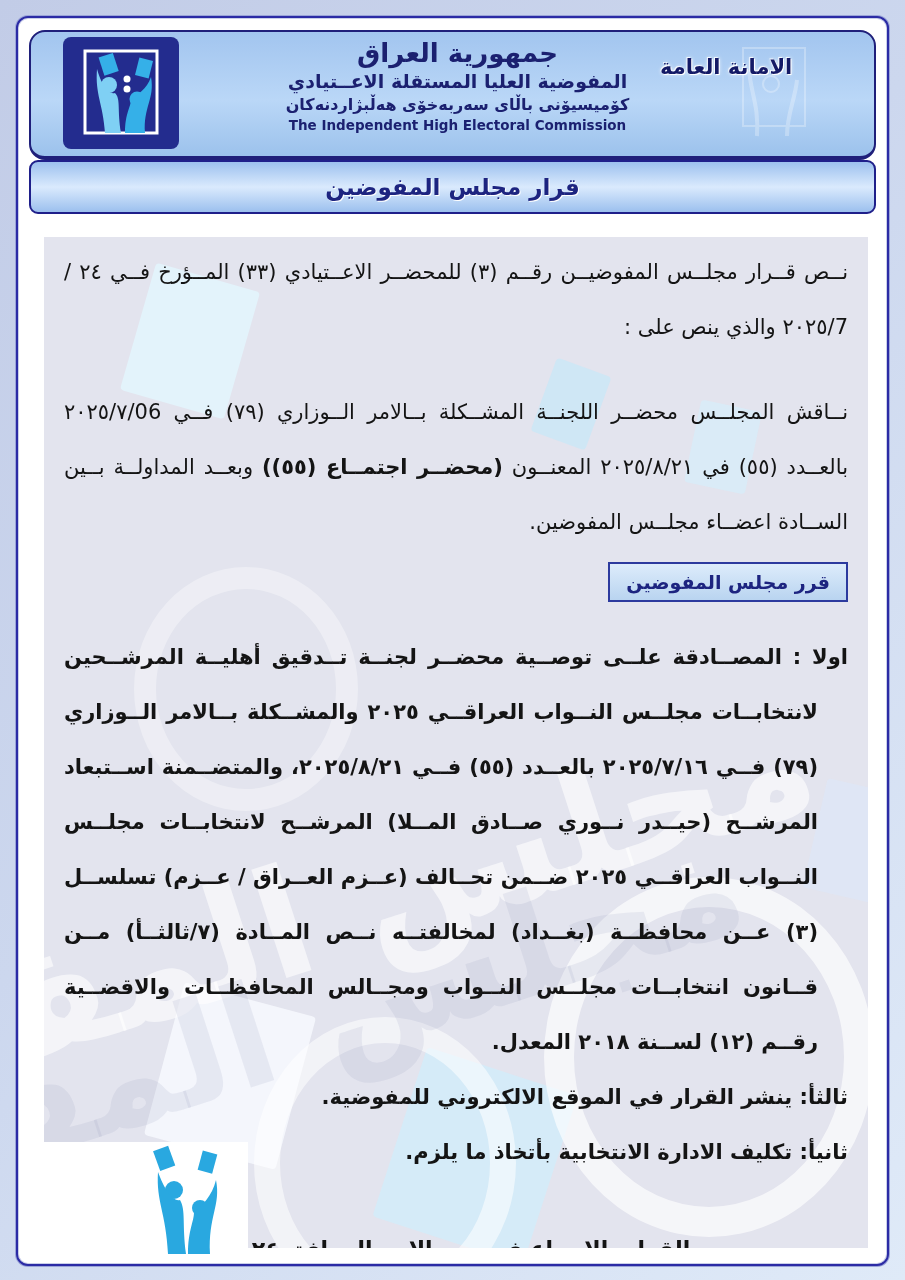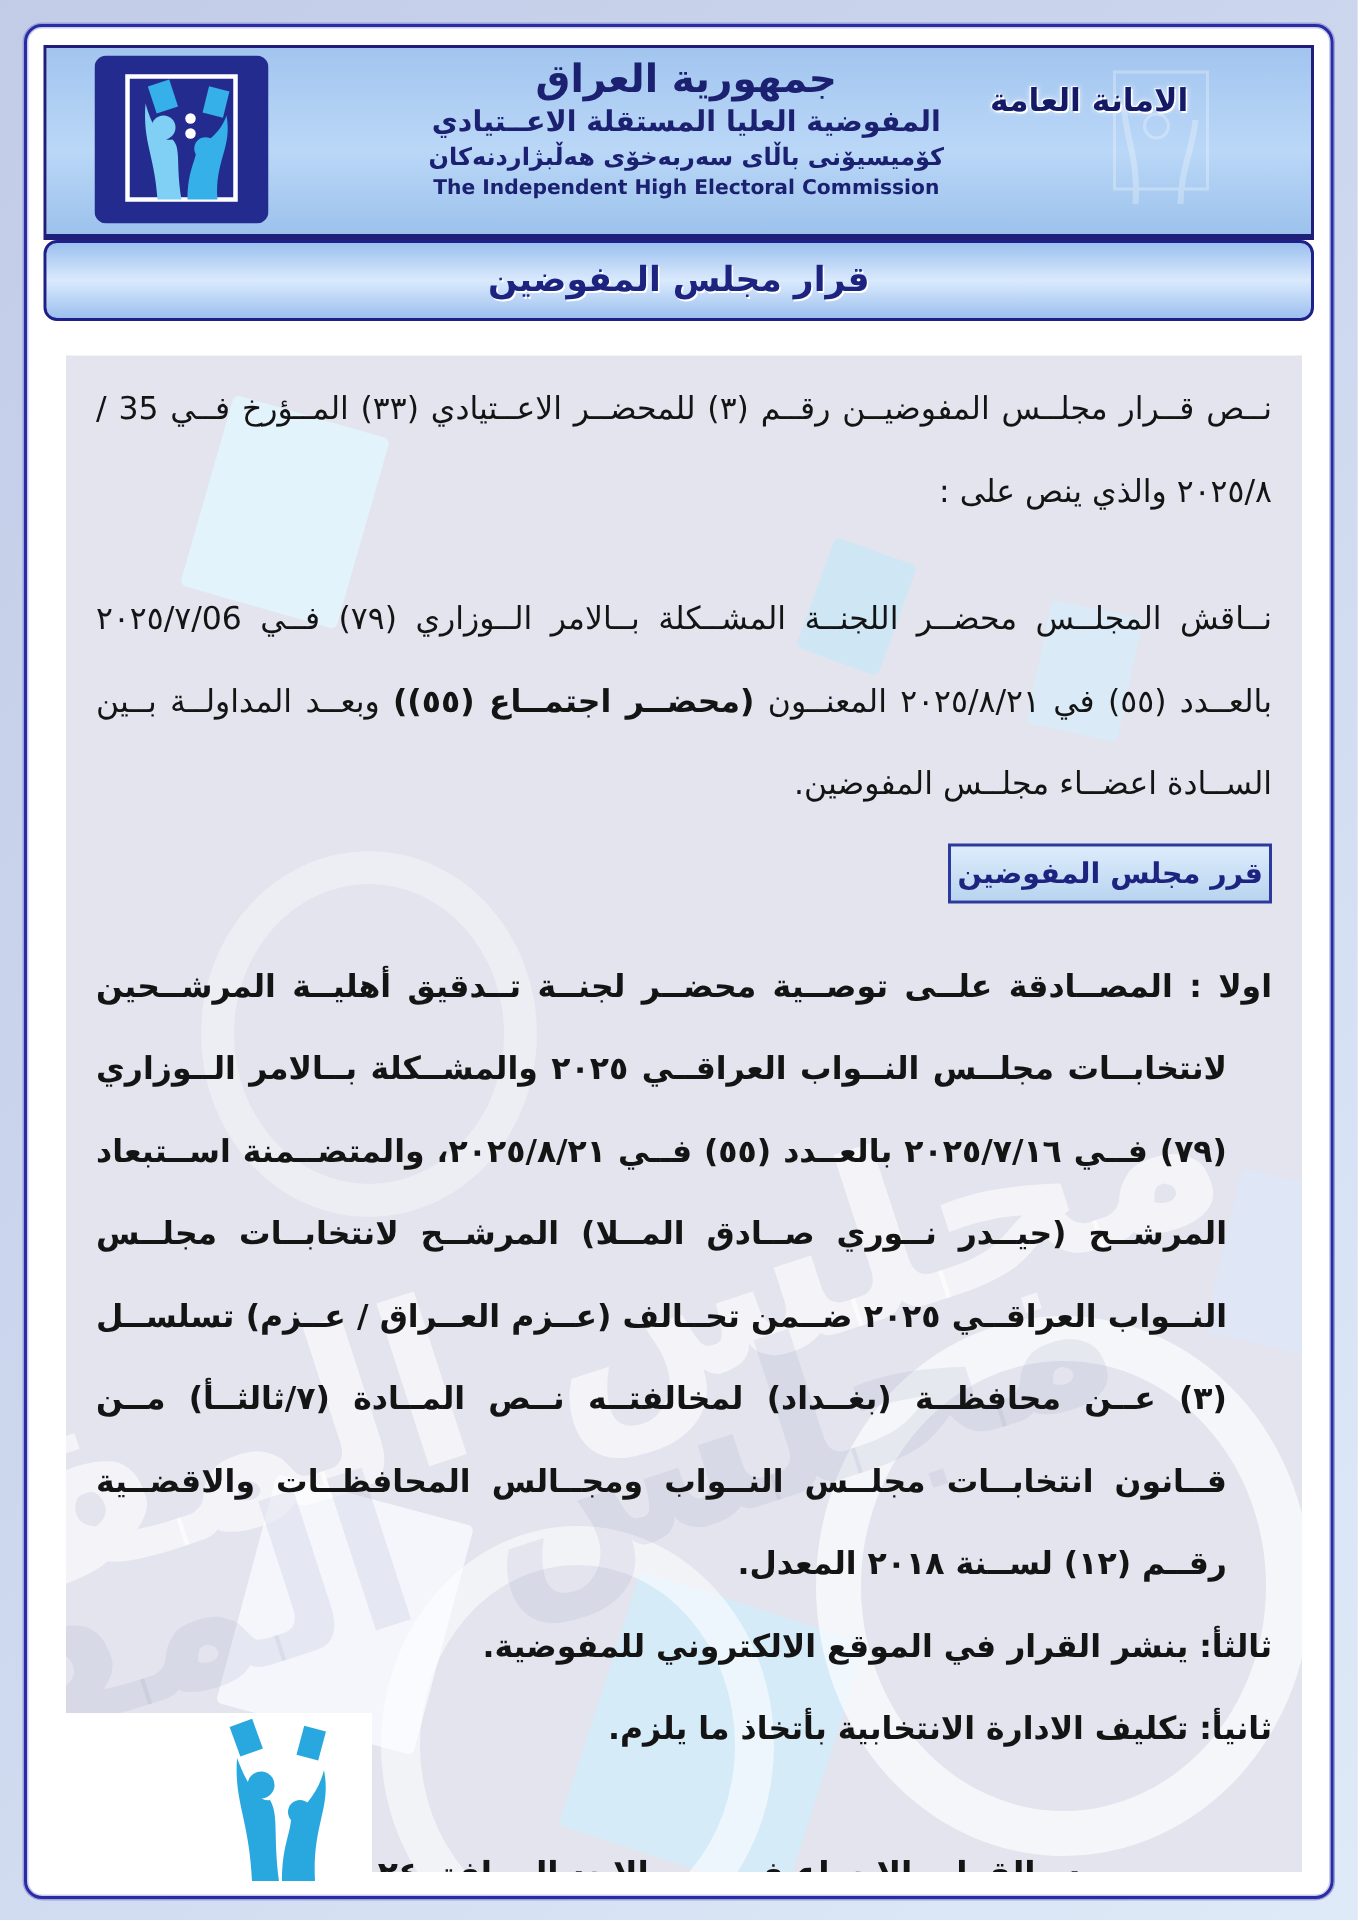--- a/index.html
+++ b/index.html
@@ -11,21 +11,21 @@
   }
   .frame{
     position:absolute;left:16px;top:16px;width:869px;height:1246px;
     background:#ffffff;border:2px solid #2b2ba5;border-radius:12px;
     box-shadow:0 0 0 1px #9aa4d8, inset 0 0 0 1px #c9cfe9;
   }
   
   .band{
     position:absolute;left:11px;right:11px;top:12px;height:124px;
     background:linear-gradient(180deg,#a2c5ef 0%,#bad7f7 55%,#9cc2ec 100%);
-    border:2px solid #1f1f7a;border-bottom-width:4px;border-radius:0;
+    border:2px solid #1f1f7a;border-bottom-width:4px;border-radius:16px;
   }
   .hdr-logo{position:absolute;left:32px;top:5px;width:116px;height:112px;}
   .hdr-center{position:absolute;left:225px;right:215px;top:6px;text-align:center;color:#1b2070;direction:rtl;}
   .hdr-center .ar1{font-size:26px;font-weight:bold;line-height:30px;}
   .hdr-center .ar2{font-size:19px;font-weight:bold;line-height:26px;}
   .hdr-center .ku{font-size:16px;font-weight:bold;line-height:22px;}
   .hdr-center .en{font-size:13.5px;font-weight:bold;line-height:18px;direction:ltr;}
   .hdr-right{
     position:absolute;right:14px;top:12px;width:200px;text-align:left;
     color:#141a66;font-size:21px;font-weight:bold;line-height:46px;
@@ -50,21 +50,21 @@
   .content p{
     margin:0;font-size:21px;line-height:55px;color:#141414;
     text-align:justify;
   }
   .p1{margin-top:8px !important;}
   .p2{margin-top:30px !important;}
   .bold{font-weight:bold;}
   .badge-row{margin-top:12px;height:46px;}
   .badge{
     display:inline-block;background:linear-gradient(180deg,#ddecfb,#b9d4f0);
-    border:2px solid #2c3a9e;padding:2px 4px;font-weight:bold;
+    border:2px solid #2c3a9e;padding:2px 16px;font-weight:bold;
     font-size:19px;color:#1d2480;line-height:32px;
   }
   .first{margin-top:22px !important;padding-right:30px;text-indent:-30px;font-weight:bold;}
   .closing{margin-top:42px !important;text-align:center !important;font-weight:bold;font-size:22px !important;}
   
   .wm{position:absolute;z-index:1;pointer-events:none;}
   .wm-ballot{border-radius:4px;}
   .wm-text{
     font-weight:bold;white-space:nowrap;transform:rotate(-18deg);
     transform-origin:right center;
@@ -127,21 +127,21 @@
     <div class="wm wm-ballot" style="left:118px;top:760px;width:136px;height:158px;background:rgba(244,247,252,.95);transform:rotate(15deg);"></div>
     <div class="wm wm-ballot" style="left:352px;top:830px;width:158px;height:178px;background:rgba(208,238,251,.75);transform:rotate(18deg);"></div>
     <div class="wm wm-ballot" style="left:770px;top:550px;width:92px;height:112px;background:rgba(222,230,246,.85);transform:rotate(13deg);"></div>
     <div class="wm wm-circle" style="left:500px;top:640px;width:270px;height:300px;border:30px solid rgba(255,255,255,.65);"></div>
     <div class="wm wm-circle" style="left:210px;top:780px;width:210px;height:240px;border:26px solid rgba(255,255,255,.55);"></div>
     <div class="wm wm-circle" style="left:90px;top:330px;width:180px;height:200px;border:22px solid rgba(255,255,255,.35);"></div>
     <div class="wm wm-text" style="right:60px;top:430px;font-size:150px;color:rgba(255,255,255,.6);">مجلس المفوضين</div>
     <div class="wm wm-text" style="right:130px;top:560px;font-size:140px;color:rgba(146,154,190,.15);">مجلس المفوضين</div>
 
     <div class="text-layer">
-      <p class="p1">نــص قــرار مجلــس المفوضيــن رقــم (٣) للمحضــر الاعــتيادي (٣٣) المــؤرخ فــي 35 / ٢٠٢٥/٨ والذي ينص على :</p>
+      <p class="p1">نــص قــرار مجلــس المفوضيــن رقــم (٣) للمحضــر الاعــتيادي (٣٣) المــؤرخ فــي ٢٤ / ٢٠٢٥/7 والذي ينص على :</p>
 
       <p class="p2"><span>نــاقش المجلــس محضــر اللجنــة المشــكلة بــالامر الــوزاري (٧٩) فــي ٢٠٢٥/٧/06 بالعــدد (٥٥) في ٢٠٢٥/٨/٢١ المعنــون </span><b>(محضــر اجتمــاع (٥٥))</b><span> وبعــد المداولــة بــين الســادة اعضــاء مجلــس المفوضين.</span></p>
 
       <div class="badge-row">
         <span class="badge">قرر مجلس المفوضين</span>
       </div>
 
       <p class="first">اولا : المصــادقة علــى توصــية محضــر لجنــة تــدقيق أهليــة المرشــحين لانتخابــات مجلــس النــواب العراقــي ٢٠٢٥ والمشــكلة بــالامر الــوزاري (٧٩) فــي ٢٠٢٥/٧/١٦ بالعــدد (٥٥) فــي ٢٠٢٥/٨/٢١، والمتضــمنة اســتبعاد المرشــح (حيــدر نــوري صــادق المــلا) المرشــح لانتخابــات مجلــس النــواب العراقــي ٢٠٢٥ ضــمن تحــالف (عــزم العــراق / عــزم) تسلســل (٣) عــن محافظــة (بغــداد) لمخالفتــه نــص المــادة (٧/ثالثــأ) مــن قــانون انتخابــات مجلــس النــواب ومجــالس المحافظــات والاقضــية رقــم (١٢) لســنة ٢٠١٨ المعدل.</p>
       <p class="bold">ثالثأ: ينشر القرار في الموقع الالكتروني للمفوضية.</p>
       <p class="bold">ثانيأ: تكليف الادارة الانتخابية بأتخاذ ما يلزم.</p>

